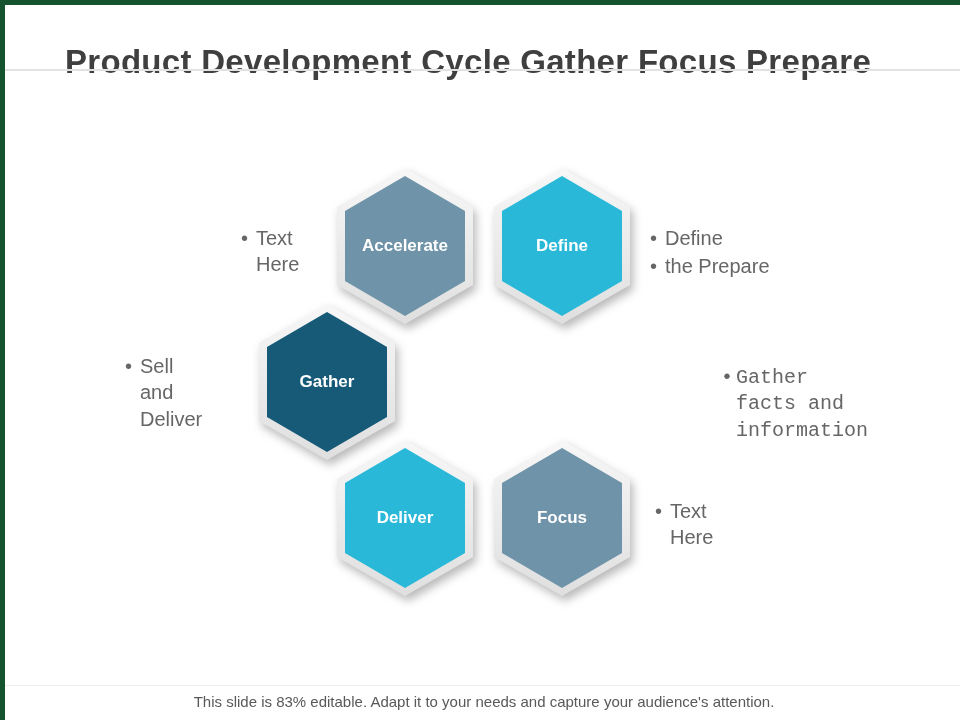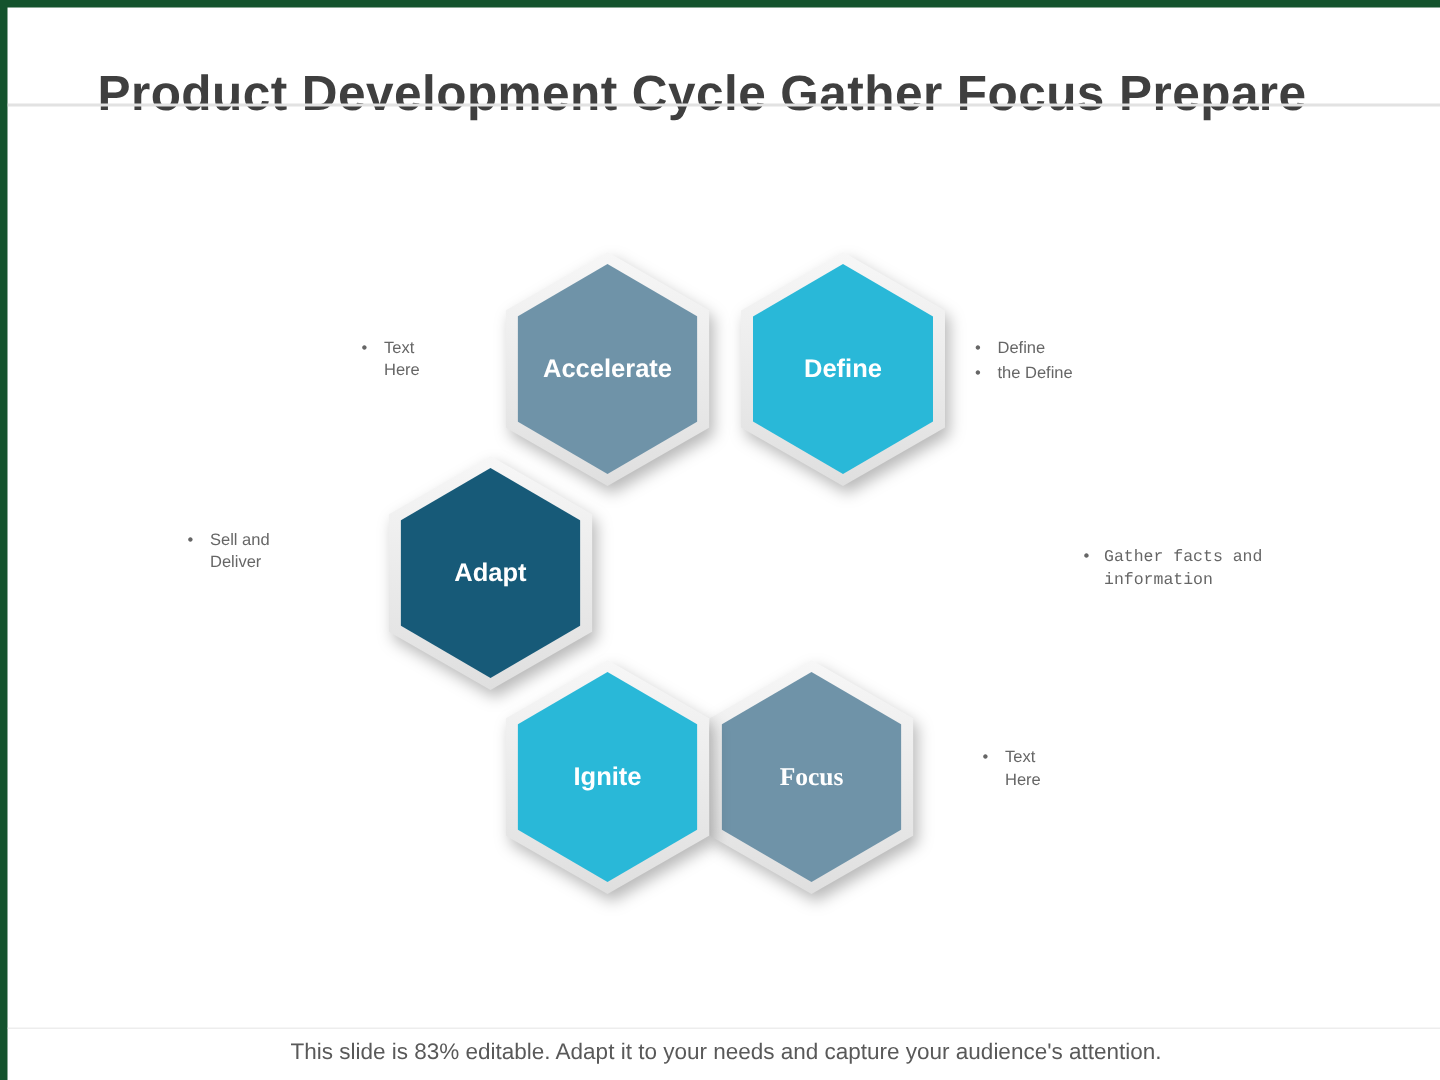--- a/index.html
+++ b/index.html
@@ -18,21 +18,21 @@
     clip-path:polygon(50% 0,100% 25%,100% 75%,50% 100%,0 75%,0 25%);
     display:flex;align-items:center;justify-content:center;}
   .hexinner{width:120px;height:140px;
     clip-path:polygon(50% 0,100% 25%,100% 75%,50% 100%,0 75%,0 25%);
     display:flex;align-items:center;justify-content:center;
     color:#ffffff;font-weight:700;font-size:17px;text-align:center;}
   .steel{background:#6f93a8;}
   .cyan{background:#29b8d8;}
   .dark{background:#175a78;}
 
-  .note{position:absolute;color:#666666;font-size:11px;line-height:1.32;}
+  .note{position:absolute;color:#666666;font-size:20px;line-height:1.32;}
   .note .b{position:relative;padding-left:15px;margin-bottom:2px;}
   .note .b::before{content:"\2022";position:absolute;left:0;top:0;color:#666666;}
 </style>
 </head>
 <body>
 
 <div class="slide">
 
   <h1 class="title">Product Development Cycle Gather Focus Prepare</h1>
   <div class="title-rule"></div>
@@ -49,51 +49,51 @@
 
     <div class="hexwrap" style="left:489px;top:97px;">
       <div class="hexouter">
         <div class="hexinner cyan">
           <span>Define</span>
         </div>
       </div>
     </div>
 
 
-    <div class="hexwrap" style="left:468px;top:369px;font-family:Liberation Serif, serif;">
+    <div class="hexwrap" style="left:489px;top:369px;">
       <div class="hexouter">
         <div class="hexinner steel">
           <span>Focus</span>
         </div>
       </div>
     </div>
 
     <div class="hexwrap" style="left:332px;top:369px;">
       <div class="hexouter">
         <div class="hexinner cyan">
-          <span>Ignite</span>
+          <span>Deliver</span>
         </div>
       </div>
     </div>
 
     <div class="hexwrap" style="left:254px;top:233px;">
       <div class="hexouter">
         <div class="hexinner dark">
-          <span>Adapt</span>
+          <span>Gather</span>
         </div>
       </div>
     </div>
 
     <div class="note" style="left:236px;top:154px;width:62px;">
       <div class="b">Text Here</div>
     </div>
 
     <div class="note" style="left:645px;top:154px;width:120px;">
       <div class="b">Define</div>
-      <div class="b">the Define</div>
+      <div class="b">the Prepare</div>
     </div>
 
     <div class="note" style="left:716px;top:294px;width:145px;font-family:Liberation Mono, monospace;">
       <div class="b">Gather facts and information</div>
     </div>
 
     <div class="note" style="left:650px;top:427px;width:62px;">
       <div class="b">Text Here</div>
     </div>
 

